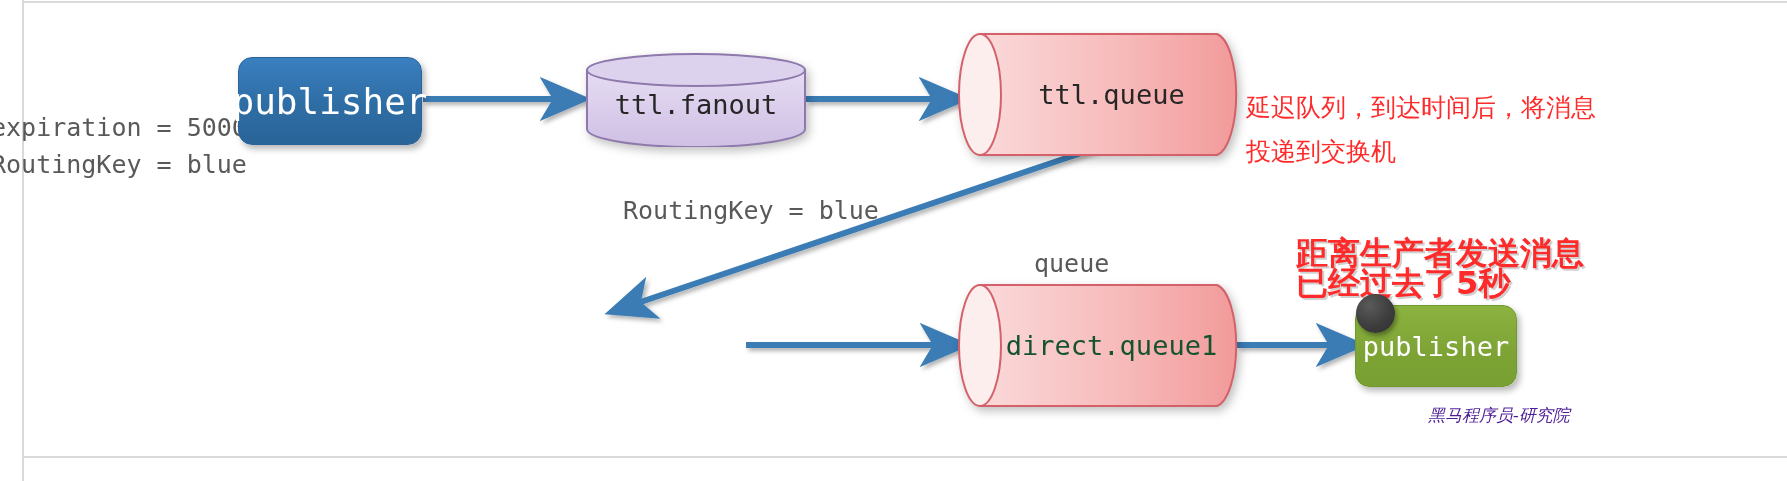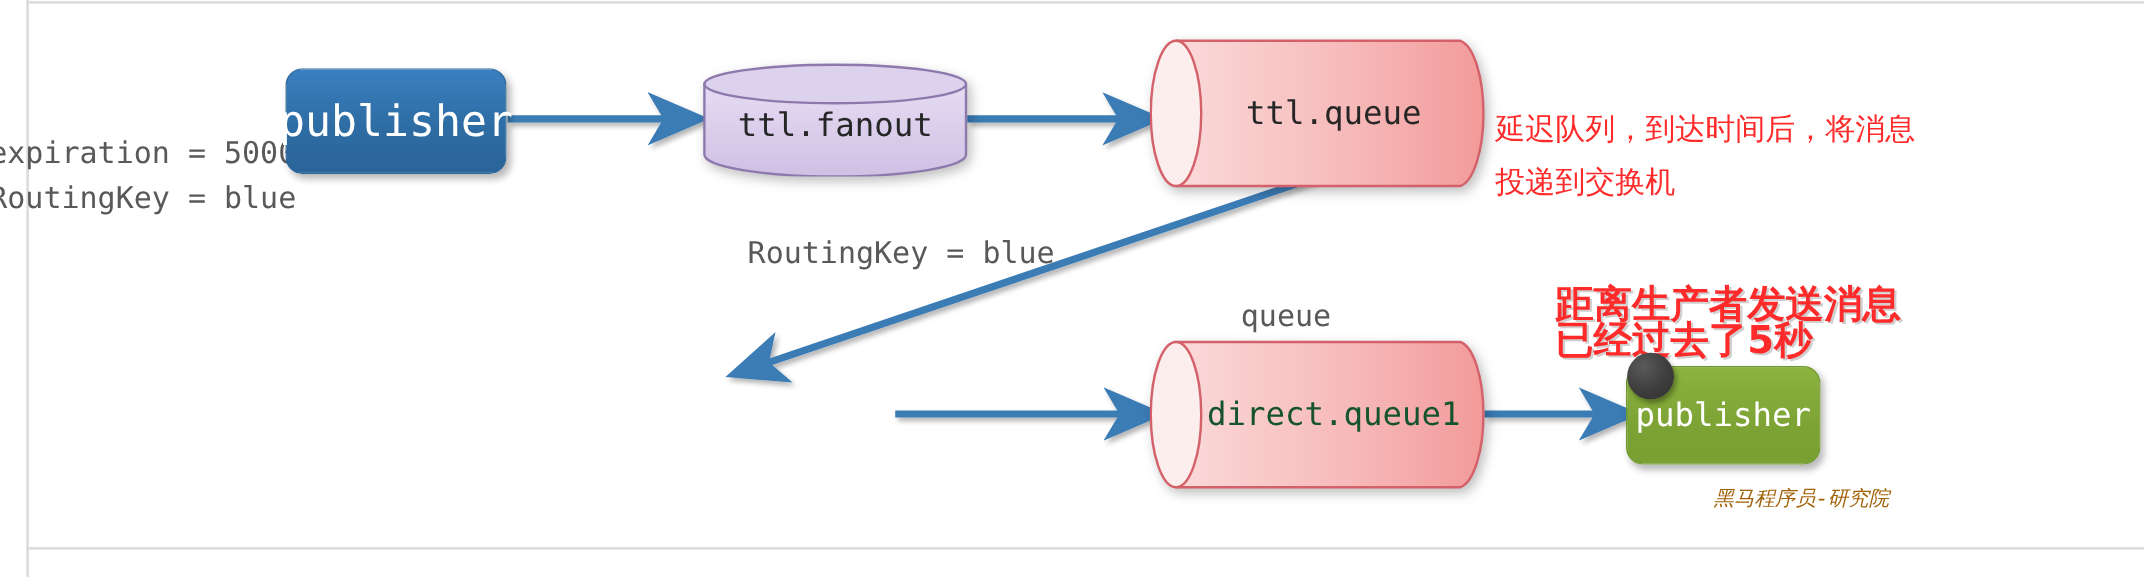--- a/index.html
+++ b/index.html
@@ -100,22 +100,22 @@
 
   .dot-marker {
     position: absolute;
     border-radius: 50%;
     background: radial-gradient(circle at 35% 30%, #5a5a5a 0%, #3d3d3d 55%, #303030 100%);
     box-shadow: 2px 3px 4px rgba(0,0,0,0.35);
   }
 
   .watermark {
     position: absolute;
-    color: #a16207;
-    font-family: Liberation Mono, monospace;
+    color: #4c1d95;
+    font-family: Liberation Serif, serif;
     font-style: italic;
     white-space: pre;
   }
 </style>
 </head>
 <body>
 
 <div id="canvas">
 
   <div class="frame-left"></div>

